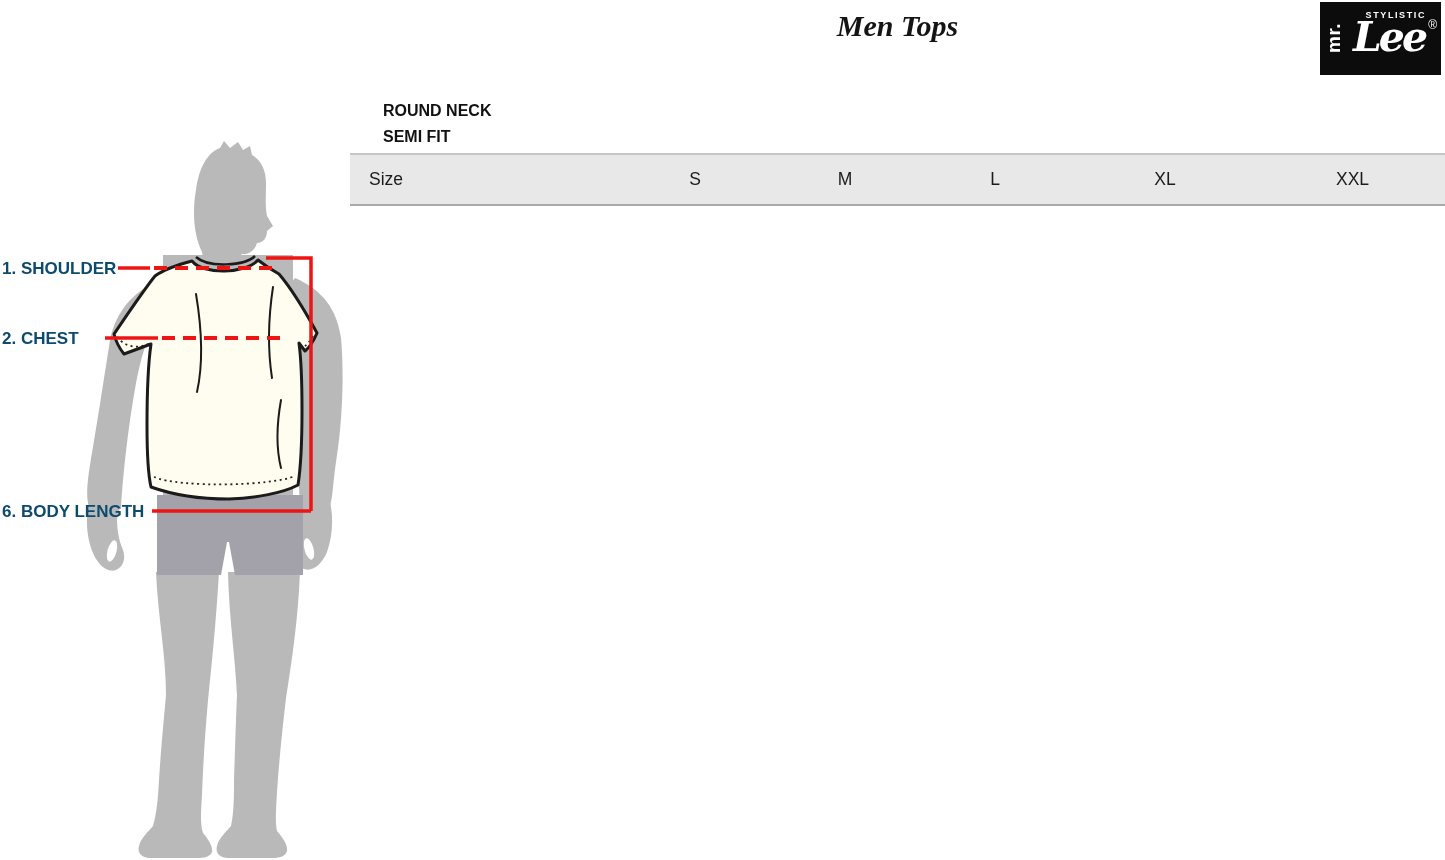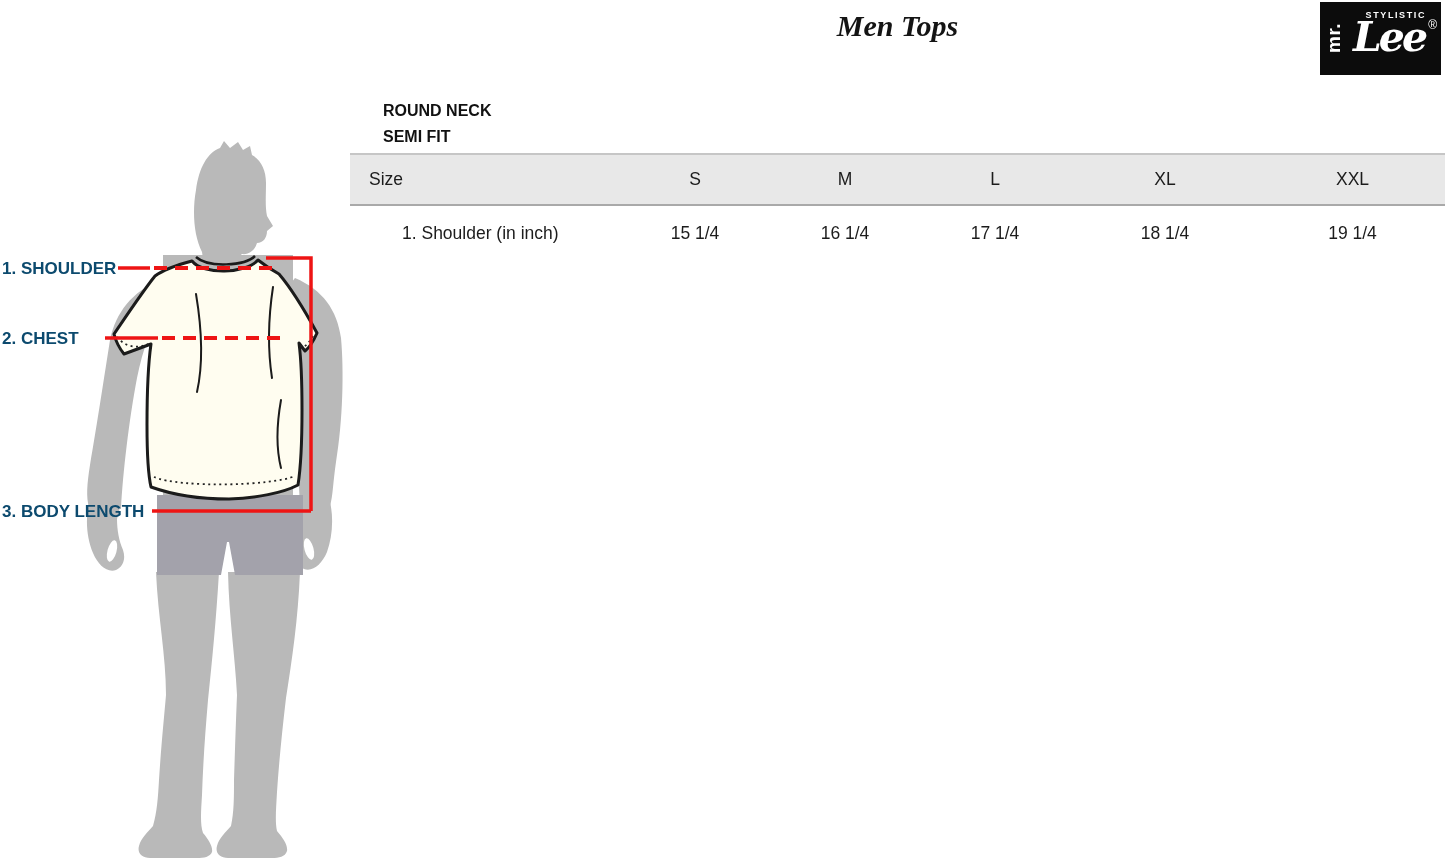--- a/index.html
+++ b/index.html
@@ -86,28 +86,20 @@
       <tr>
         <th class="c0">Size</th>
         <th>S</th>
         <th>M</th>
         <th>L</th>
         <th>XL</th>
         <th>XXL</th>
       </tr>
     </thead>
     <tbody>
-      <tr>
-        <td class="c0">1. Shoulder (in inch)</td>
-        <td>15 1/4</td>
-        <td>16 1/4</td>
-        <td>17 1/4</td>
-        <td>18 1/4</td>
-        <td>19 1/4</td>
-      </tr>
     </tbody>
   </table>
 </div>
 
 <svg class="figure-svg" width="345" height="860" viewBox="0 0 345 860">
 
   <g fill="#b9b9b9">
 
     <path d="M 205 272 L 202 252
       C 194 236 192 212 196 190 C 199 168 207 153 220 148
@@ -180,13 +172,13 @@
     <line x1="154" y1="268" x2="280" y2="268" stroke-width="4" stroke-dasharray="13 8"></line>
     <path d="M 266 258 L 311 258 L 311 511" stroke-width="3.5"></path>
     <line x1="105" y1="338" x2="158" y2="338" stroke-width="3.5"></line>
     <line x1="162" y1="338" x2="280" y2="338" stroke-width="4" stroke-dasharray="13 8"></line>
     <line x1="152" y1="511" x2="311" y2="511" stroke-width="3.5"></line>
   </g>
 </svg>
 
 <div class="fig-label shoulder">1. SHOULDER</div>
 <div class="fig-label chest">2. CHEST</div>
-<div class="fig-label bodylen">3. BODY LENGTH</div>
+<div class="fig-label bodylen">6. BODY LENGTH</div>
 
 </body></html>

